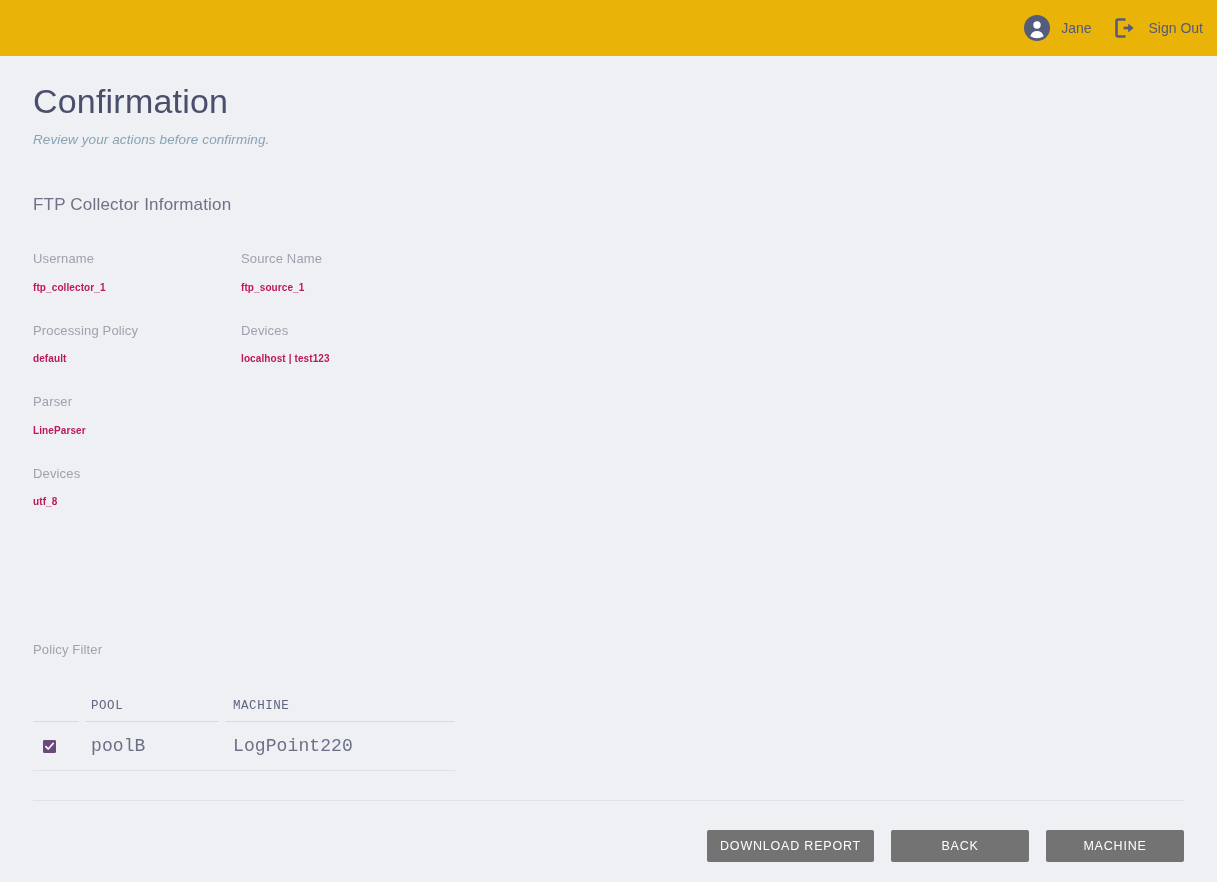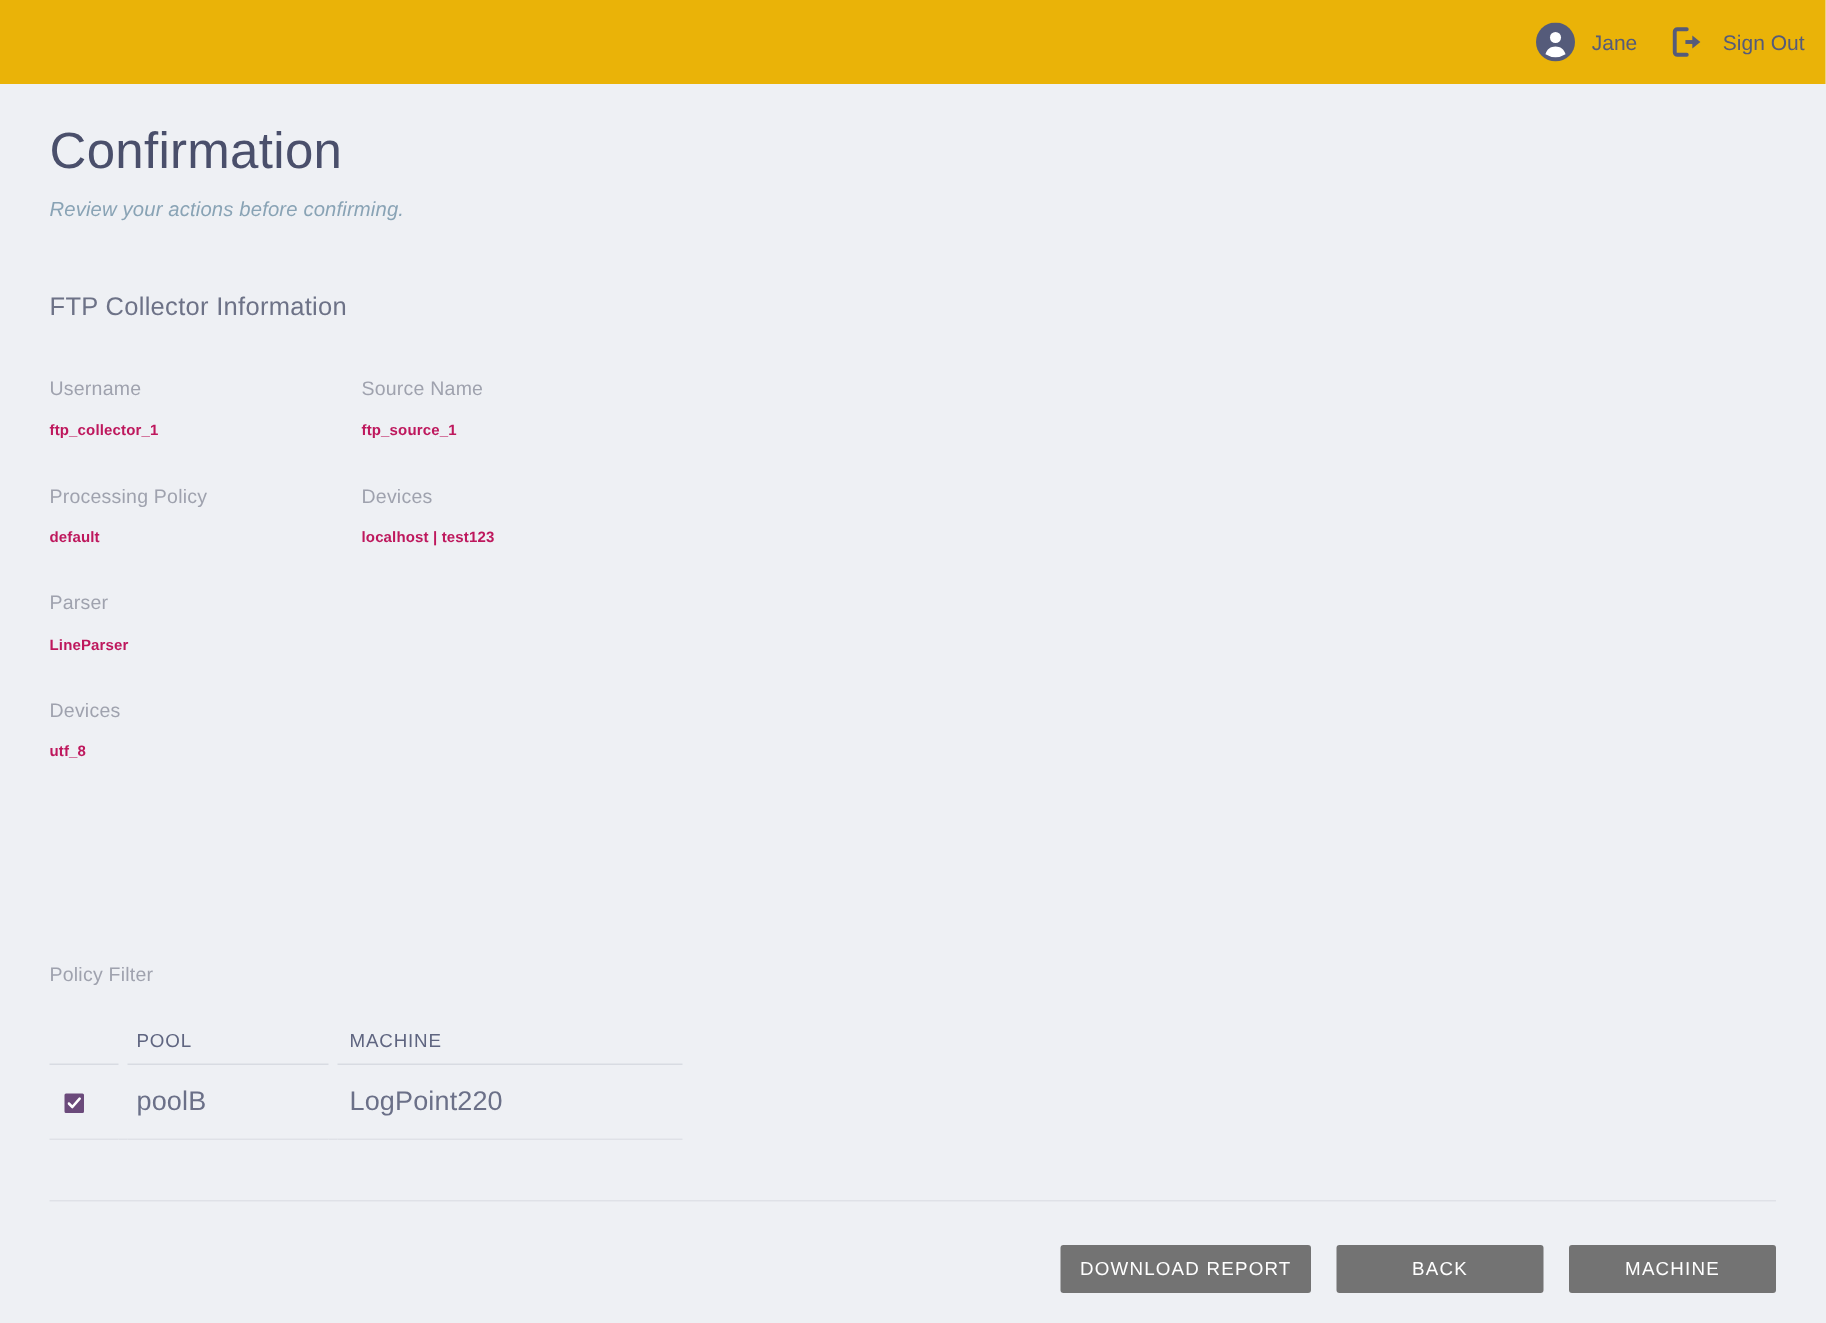--- a/index.html
+++ b/index.html
@@ -127,24 +127,25 @@
     left: 33px;
     top: 586px;
     width: 404px;
   }
   .target-filter-label {
     font-size: 13px;
     color: #9fa2ae;
     letter-spacing: 0.15px;
   }
   table.tf-table {
-    margin-top: 22px;
+    margin-top: 34px;
     border-collapse: collapse;
     width: 402px;
     table-layout: fixed;
+    font-family: Liberation Mono, monospace;
   }
   table.tf-table th {
     text-align: left;
     font-size: 12.5px;
     font-weight: 400;
     color: #5f6580;
     letter-spacing: 0.55px;
     padding: 0 0 8px 0;
     border-bottom: 1px solid #d8dbe2;
     vertical-align: bottom;

